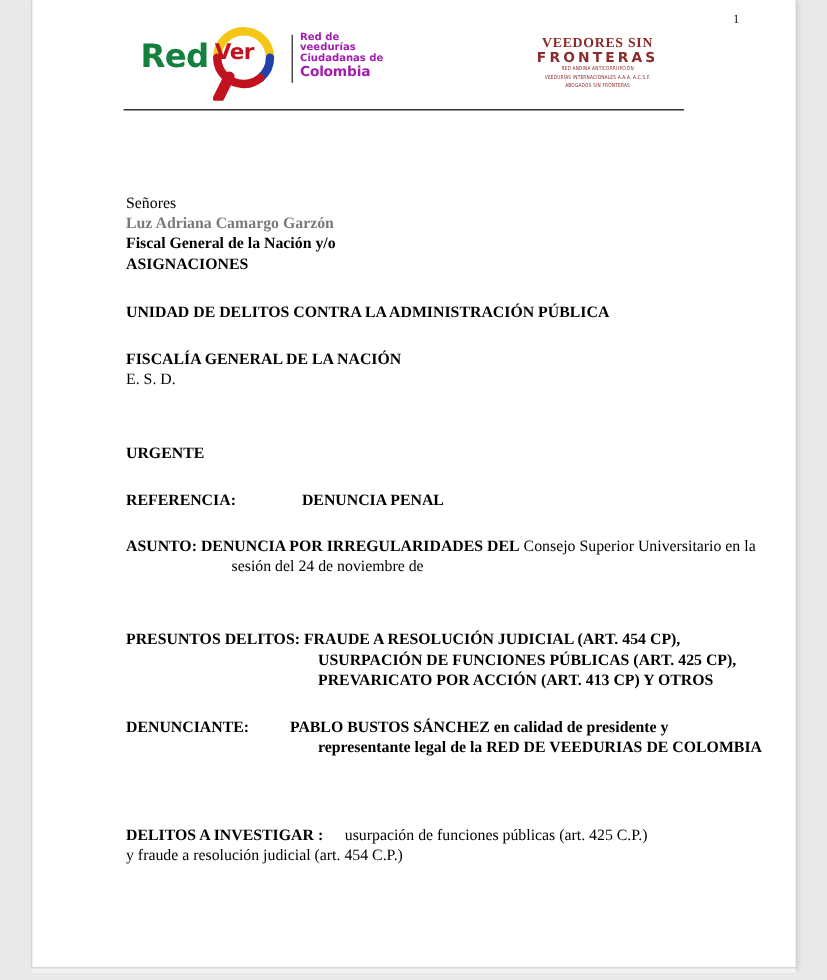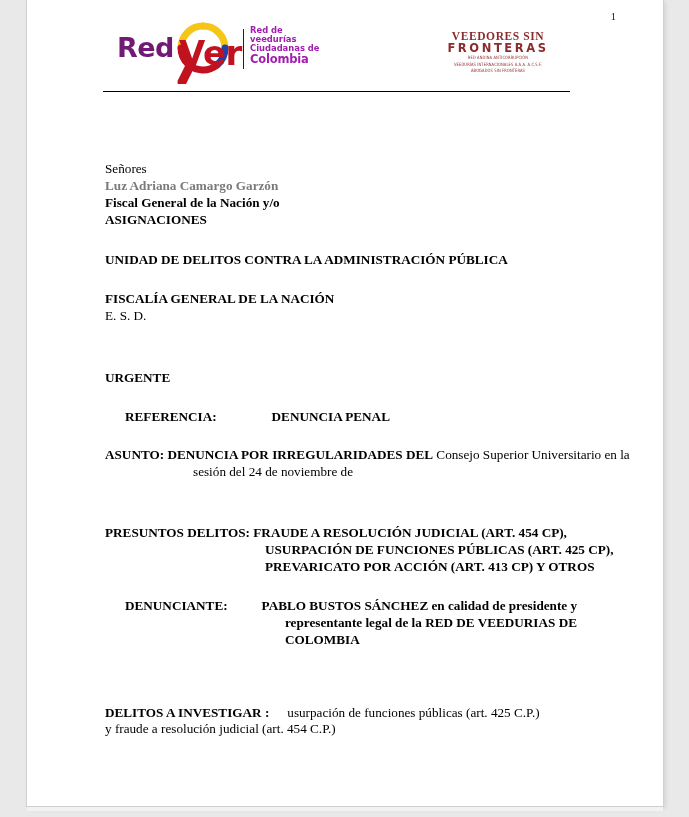--- a/index.html
+++ b/index.html
@@ -71,38 +71,38 @@
     height: 68px;
   }
 
   .redver-word {
     position: absolute;
     left: 0px;
     top: 14px;
     font-family: "DejaVu Sans", sans-serif;
     font-size: 27px;
     font-weight: bold;
-    color: #701a75;
+    color: #15803d;
     letter-spacing: -0.5px;
   }
 
   .redver-glass {
     position: absolute;
     left: 54px;
     top: 2px;
     width: 64px;
     height: 64px;
   }
 
   .redver-ver {
     position: absolute;
     left: 62px;
     top: 15px;
     font-family: "DejaVu Sans", sans-serif;
-    font-size: 34px;
+    font-size: 18px;
     font-weight: bold;
     color: #c1121f;
     letter-spacing: -0.5px;
     z-index: 4;
   }
 
   .redver-divider {
     position: absolute;
     left: 126px;
     top: 11px;
@@ -189,21 +189,20 @@
 
   .center { text-align: left; padding-right: 58px; }
 
   
   .row { display: block; }
   .row .lbl { font-weight: bold; }
 
   .hang-160 {
     padding-left: 160px;
     text-indent: -160px;
-    margin-left: 20px;
   }
   .hang-88 {
     padding-left: 88px;
     text-indent: -88px;
   }
   .hang-160b {
     padding-left: 160px;
     text-indent: -160px;
   }
 

